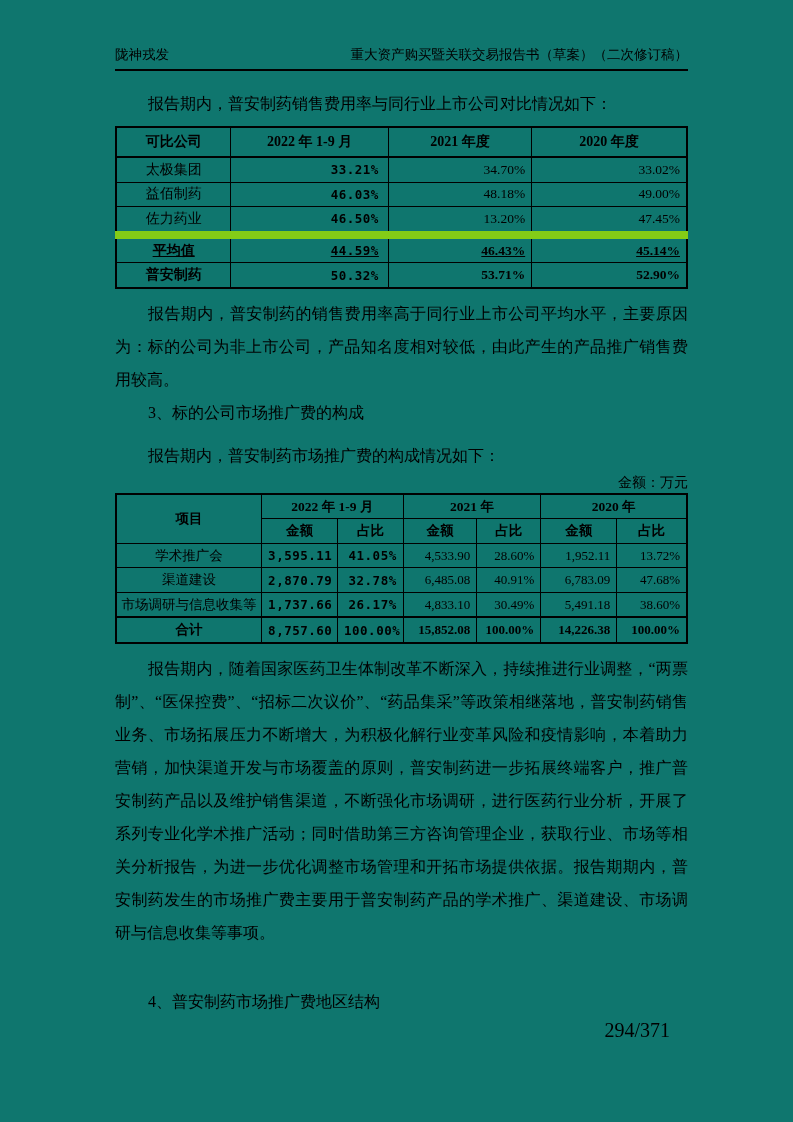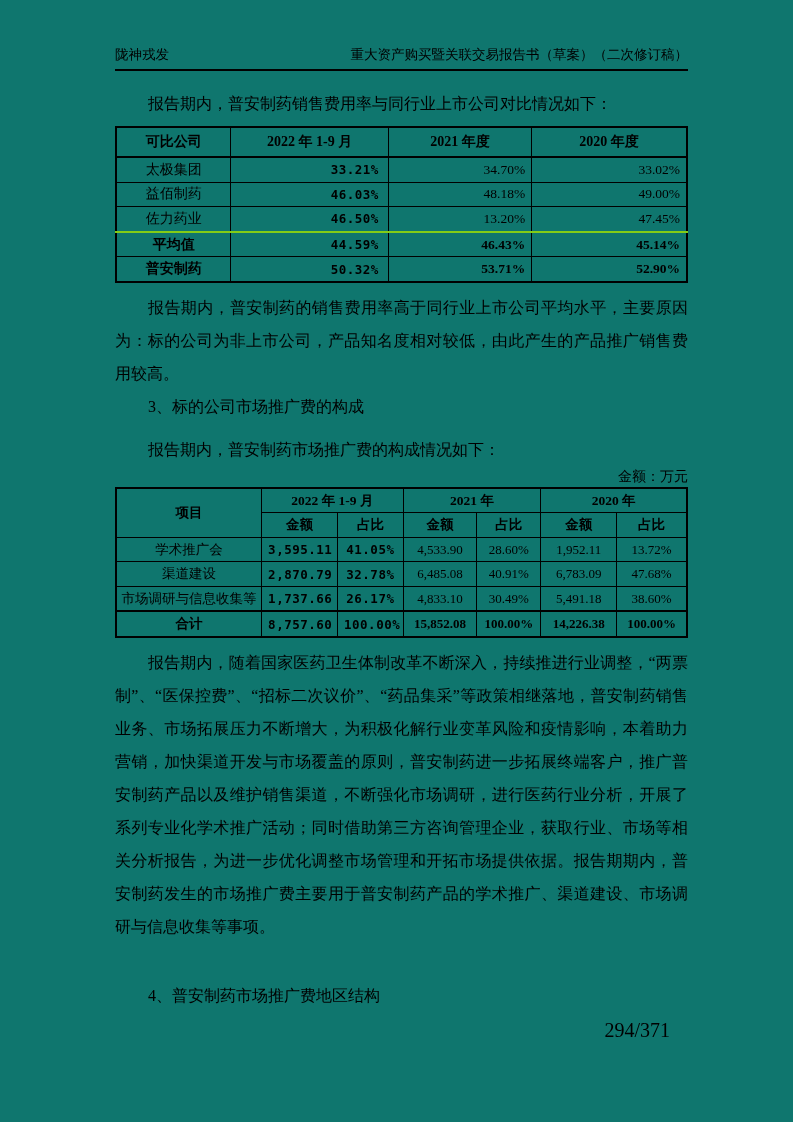--- a/index.html
+++ b/index.html
@@ -50,27 +50,27 @@
     font-weight:bold;
     letter-spacing:0.5px;
   }
   
   .t1 { margin-top:6px; border:2.5px solid #000; font-size:14px; }
   .t1 th { height:28px; font-size:14px; border-bottom:2px solid #000; }
   .t1 td { height:23.6px; }
   .t1 td.name { text-align:center; }
   .t1 td.num { text-align:right; font-size:13.5px; }
   .t1 td.v2022 { text-align:right; font-size:12.5px; padding-right:9px; }
-  .t1 tr.sep-top td { border-top:2px solid #84cc16; }
+  .t1 tr.sep-top td { border-top:8px solid #84cc16;text-decoration:underline; }
   .t1 tr.bold-row td { font-weight:bold; }
   
   .t2 { border:2.5px solid #000; font-size:13.5px; }
   .t2 th { height:23.5px; font-size:13.5px; }
   .t2 thead tr:last-child th { border-bottom:1.5px solid #000; }
-  .t2 td { height:23.5px; text-align:center; }
+  .t2 td { height:23.5px; text-align:right; }
   .t2 td.name { text-align:center; padding:0 2px; }
   .t2 td.num { font-size:13px; }
   .t2 td.v2022 { font-size:12.5px; }
   .t2 tr.total-row td { font-weight:bold; border-top:2px solid #000;border-radius:9px; }
   
   .page-number {
     position:absolute; right:123px; bottom:80px;
     font-size:20px; font-weight:normal;
     font-family:"Liberation Serif","DejaVu Serif",serif;
   }

